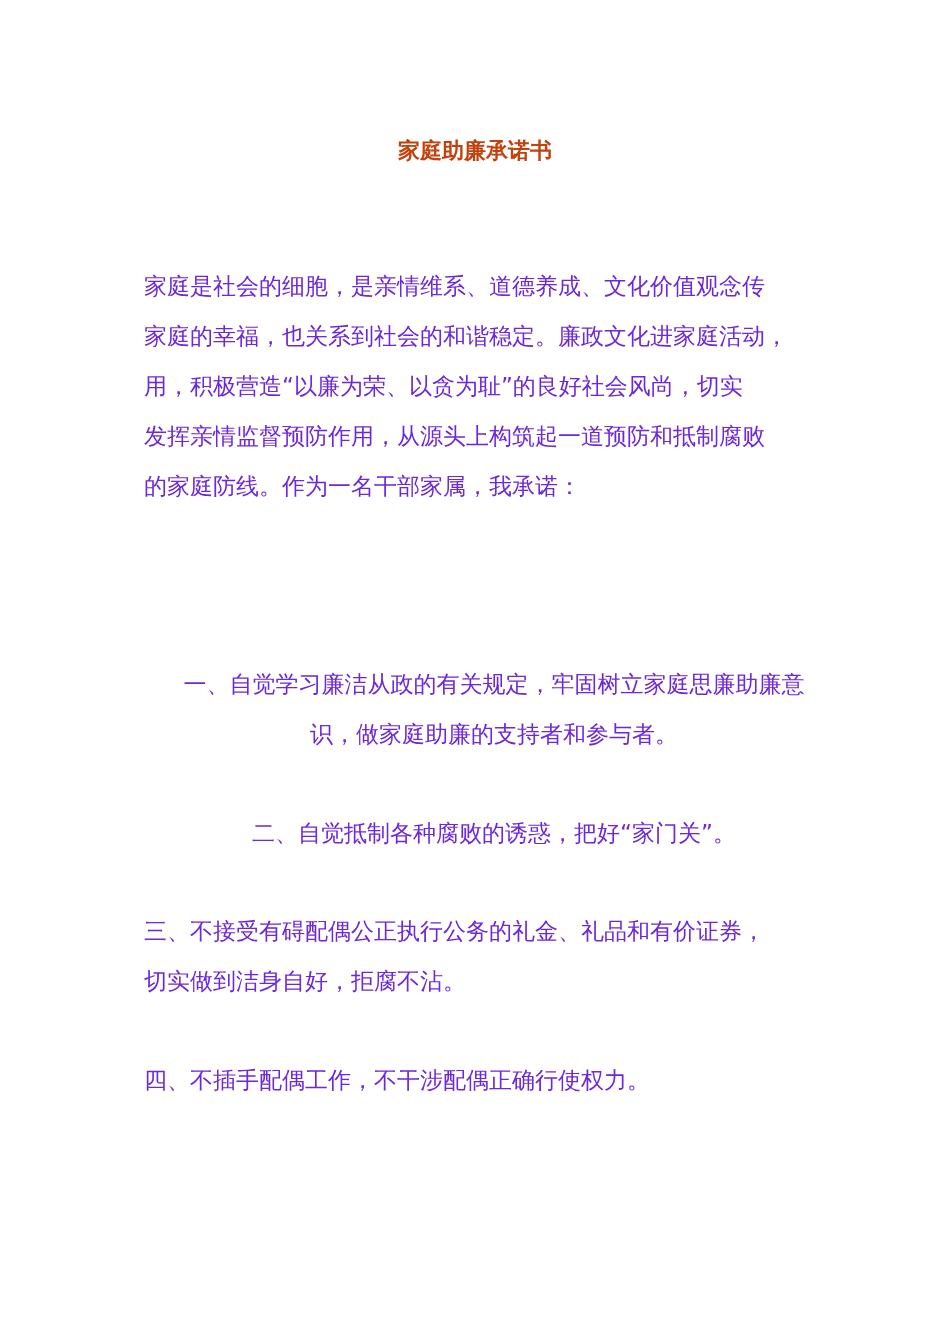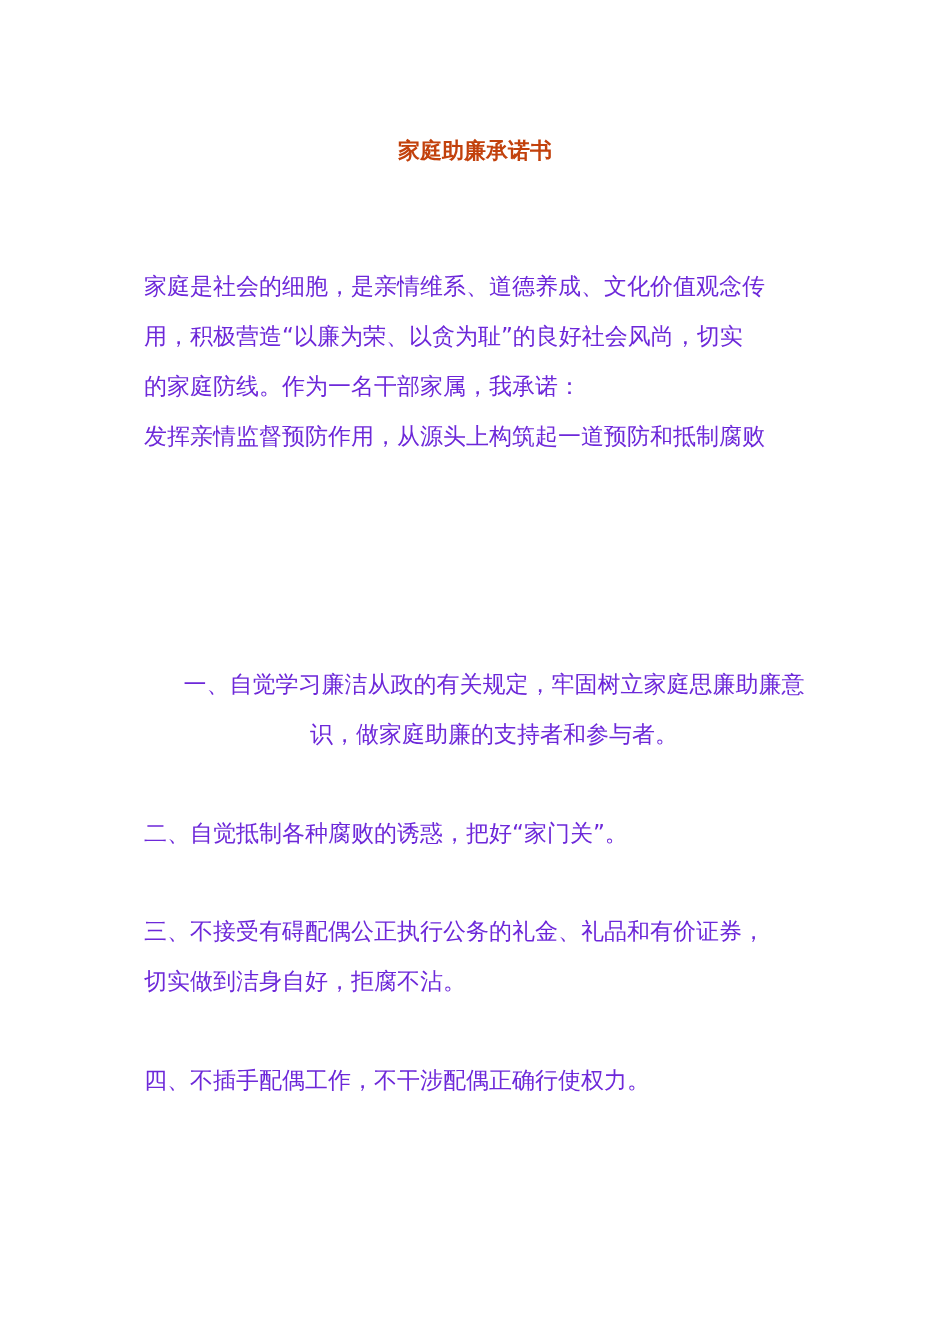--- a/index.html
+++ b/index.html
@@ -10,31 +10,32 @@
   .block { position: absolute; left: 144px; width: 700px; }
   .line { font-size: 23px; line-height: 50px; height: 50px; white-space: nowrap; color: #6d28d9; }
 </style>
 </head>
 <body>
 
 <div class="title">家庭助廉承诺书</div>
 
 <div class="block" style="top:261px;">
   <div class="line">家庭是社会的细胞，是亲情维系、道德养成、文化价值观念传</div>
+  <div class="line">家庭的幸福，也关系到社会的和谐稳定。廉政文化进家庭活动，</div>
   <div class="line">用，积极营造“以廉为荣、以贪为耻”的良好社会风尚，切实</div>
+  <div class="line">发挥亲情监督预防作用，从源头上构筑起一道预防和抵制腐败</div>
   <div class="line">的家庭防线。作为一名干部家属，我承诺：</div>
-  <div class="line">发挥亲情监督预防作用，从源头上构筑起一道预防和抵制腐败</div>
 </div>
 
 <div class="block" style="top:659px;text-align:center;">
   <div class="line">一、自觉学习廉洁从政的有关规定，牢固树立家庭思廉助廉意</div>
   <div class="line">识，做家庭助廉的支持者和参与者。</div>
 </div>
 
-<div class="block" style="top:808px;">
+<div class="block" style="top:808px;text-align:center;">
   <div class="line">二、自觉抵制各种腐败的诱惑，把好“家门关”。</div>
 </div>
 
 <div class="block" style="top:906px;">
   <div class="line">三、不接受有碍配偶公正执行公务的礼金、礼品和有价证券，</div>
   <div class="line">切实做到洁身自好，拒腐不沾。</div>
 </div>
 
 <div class="block" style="top:1055px;">
   <div class="line">四、不插手配偶工作，不干涉配偶正确行使权力。</div>

